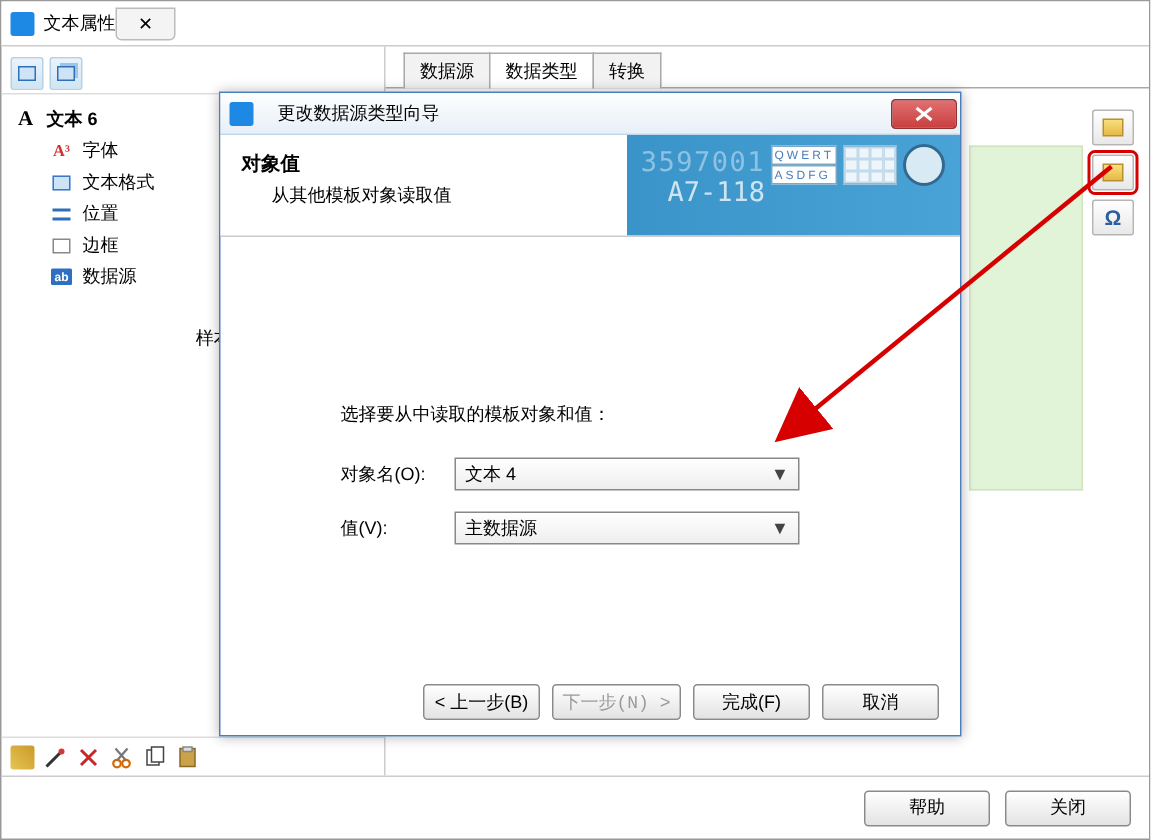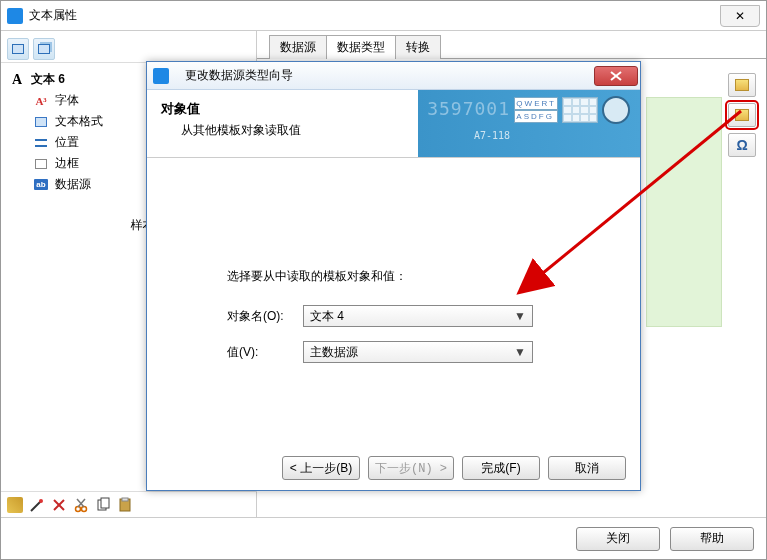--- a/index.html
+++ b/index.html
@@ -1,18 +1,18 @@
 <!DOCTYPE html>
 <html><head>
 <meta charset="utf-8">
 <style>
   * { box-sizing: border-box; font-family: "Microsoft YaHei", "SimSun", sans-serif; font-size: 12px; }
   body { margin: 0; background: #fff; }
   .outer-window { position: relative; width: 767px; height: 560px; border: 1px solid #999; background: #fff; }
-  .outer-titlebar { height: 30px; background: #fff; border-bottom: 1px solid #ccc; display: flex; align-items: center; padding: 0 6px; justify-content: space-between; }
+  .outer-titlebar { height: 30px; background: #fff; border-bottom: 1px solid #ccc; display: flex; align-items: center; padding: 0 6px; justify-content: flex-start; }
   .outer-titlebar .left { display: flex; align-items: center; gap: 6px; }
   .app-icon { width: 16px; height: 16px; background: #1e88e5; border-radius: 2px; }
   .close-btn { width: 40px; height: 22px; border: 1px solid #bbb; border-radius: 0 0 4px 4px; background: #f4f4f4; display: flex; align-items: center; justify-content: center; cursor: default; }
   .tb-btn { width: 22px; height: 22px; border: 1px solid #b7d1e4; background: linear-gradient(#eaf3fb,#d0e5f4); border-radius: 2px; display: flex; align-items: center; justify-content: center; }
 
   .body-area { position: absolute; top: 30px; bottom: 42px; left: 0; right: 0; display: flex; }
   .left-panel { width: 256px; border-right: 1px solid #ccc; padding-top: 4px; }
   .left-toolbar { height: 28px; border-bottom: 1px solid #ddd; display: flex; align-items: center; padding: 0 6px; gap: 4px; }
   .tree { padding: 6px 4px; }
   .tree-root { display: flex; align-items: center; gap: 6px; font-weight: bold; padding: 2px 4px; }
@@ -51,21 +51,21 @@
   .dlg-close { width:44px; height:20px; background:linear-gradient(#e26f70,#c8403f); border:1px solid #953030; border-radius:3px; color:#fff; display:flex; align-items:center; justify-content:center; font-weight:bold;}
   .dlg-banner { height:68px; background: linear-gradient(90deg,#fff 0%,#fff 55%,#3b94c9 55%,#4aa3d6 100%); border-bottom:1px solid #ccc; position:relative; padding:10px 14px;}
   .dlg-banner .title { font-weight:bold; font-size:13px;}
   .dlg-banner .sub { padding-left:20px; padding-top:4px;}
   .banner-deco { position:absolute; right:10px; top:6px; display:flex; gap:4px; align-items:center;}
   .kbd { background:#fff; border:1px solid #7aa9c8; font-size:8px; padding:1px; letter-spacing:2px; color:#4a7dbb;}
   .clock { width:28px; height:28px; border:2px solid #33698f; border-radius:50%; background:#d8eaf4; position:relative;}
   .banner-grid { width:36px; height:26px; background:#eef6fb; border:1px solid #8fb7d0; display:grid; grid-template-columns:repeat(4,1fr); grid-template-rows:repeat(3,1fr);}
   .banner-grid div{border:1px solid #c2dae9;}
   .banner-num { position:absolute; right:130px; top:8px; color:#8ec2e2; font-size:18px; font-family:monospace; letter-spacing:1px;}
-  .banner-a7 { position:absolute; right:130px; top:40px; color:#cde4f1; font-size:10px; font-family:monospace;}
+  .banner-a7 { position:absolute; right:130px; top:28px; color:#cde4f1; font-size:18px; font-family:monospace;}
 
   .dlg-body { padding: 110px 30px 10px 80px; }
   .form-row { display:flex; align-items:center; margin-bottom:14px; gap:12px;}
   .form-label { width:64px; text-align:left;}
   .combo { flex: 0 0 230px; height:22px; border:1px solid #888; background:linear-gradient(#fff,#eee); display:flex; align-items:center; justify-content:space-between; padding:0 4px 0 6px;}
   .combo-arrow { width:16px; text-align:center; color:#444;}
   .instruction { margin-bottom:20px;}
 
   .dlg-footer { position:absolute; bottom:10px; right:14px; display:flex; gap:8px;border-radius:12px;}
   .dlg-btn { min-width:78px; height:24px; border:1px solid #8a8a8a; background:linear-gradient(#fff,#e3e3e3); border-radius:3px; cursor:default;}
@@ -270,16 +270,16 @@
   <svg class="arrow" style="left:460px; top:100px;" width="300" height="230">
     <defs>
       <marker id="ah" markerWidth="12" markerHeight="12" refX="10" refY="6" orient="auto">
         <path d="M0,0 L12,6 L0,12 Z" fill="#d60000"></path>
       </marker>
     </defs>
     <line x1="280" y1="10" x2="60" y2="190" stroke="#d60000" stroke-width="3" marker-end="url(#ah)"></line>
   </svg>
 
   <div class="footer">
+    <button class="win-btn">帮助</button>
     <button class="win-btn">关闭</button>
-    <button class="win-btn">帮助</button>
   </div>
 </div>
 
 </body></html>

